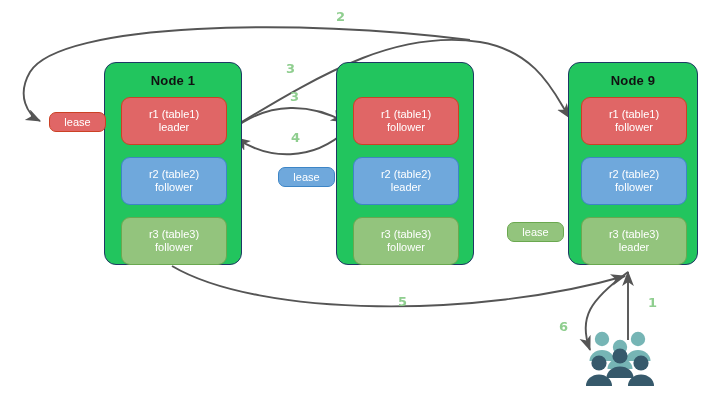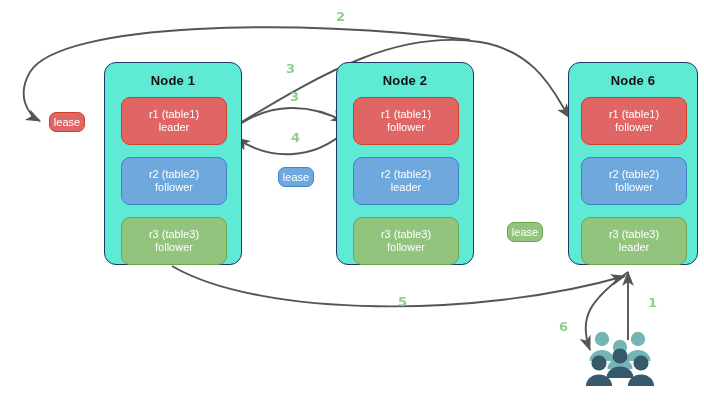--- a/index.html
+++ b/index.html
@@ -1,32 +1,32 @@
 <!DOCTYPE html>
 <html><head>
 <meta charset="utf-8">
 <style>
   html,body{margin:0;padding:0;background:#ffffff;}
   body{width:704px;height:405px;overflow:hidden;font-family:"Liberation Sans",sans-serif;}
   #stage{position:relative;width:704px;height:405px;background:#fff;}
   svg#edges{position:absolute;left:0;top:0;width:704px;height:405px;pointer-events:none;}
 
-  .node-box{position:absolute;border:1.6px solid #1f3864;border-radius:12px;background:#5eead4;box-sizing:border-box;}
+  .node-box{position:absolute;border:1.6px solid #1f3864;border-radius:12px;background:#22c55e;box-sizing:border-box;}
   .node-title{position:absolute;left:0;right:0;top:10px;text-align:center;font-size:13px;font-weight:bold;color:#111;letter-spacing:.2px;}
 
   .range{position:absolute;left:16px;width:106px;border-radius:9px;box-sizing:border-box;
          display:flex;flex-direction:column;align-items:center;justify-content:center;
          color:#ffffff;font-size:11px;line-height:13px;text-align:center;}
   .r-red{background:#e06666;border:1.6px solid #cc4125;}
   .r-blue{background:#6fa8dc;border:1.6px solid #3d85c6;text-align:center;}
   .r-green{background:#93c47d;border:1.6px solid #6aa84f;text-align:center;}
 
   .lease{position:absolute;border-radius:7px;box-sizing:border-box;color:#fff;
          font-size:11px;display:flex;align-items:center;justify-content:center;
-         height:20px;width:36px;}
+         height:20px;width:57px;}
   .lease.red{background:#e06666;border:1.6px solid #cc4125;}
   .lease.blue{background:#6fa8dc;border:1.6px solid #3d85c6;}
   .lease.green{background:#93c47d;border:1.6px solid #6aa84f;}
 
   .step{position:absolute;color:#8fce8f;font-size:13px;font-weight:bold;font-family:"DejaVu Sans",sans-serif;}
 
   #users{position:absolute;left:586px;top:330px;width:70px;height:58px;}
 </style>
 </head>
 <body>
@@ -67,37 +67,36 @@
       <span>r2 (table2)</span>
       <span>follower</span>
     </div>
     <div class="range r-green" style="top:154px;height:48px;">
       <span>r3 (table3)</span>
       <span>follower</span>
     </div>
   </div>
 
   <div class="node-box" style="left:336px;top:62px;width:138px;height:203px;">
-    <div class="node-title">Node 2</div>
     <div class="range r-red" style="top:34px;height:48px;">
       <span>r1 (table1)</span>
       <span>follower</span>
     </div>
     <div class="range r-blue" style="top:94px;height:48px;">
       <span>r2 (table2)</span>
       <span>leader</span>
     </div>
     <div class="range r-green" style="top:154px;height:48px;">
       <span>r3 (table3)</span>
       <span>follower</span>
     </div>
   </div>
 
   <div class="node-box" style="left:568px;top:62px;width:130px;height:203px;">
-    <div class="node-title">Node 6</div>
+    <div class="node-title">Node 9</div>
     <div class="range r-red" style="top:34px;height:48px;left:12px;width:106px;">
       <span>r1 (table1)</span>
       <span>follower</span>
     </div>
     <div class="range r-blue" style="top:94px;height:48px;left:12px;width:106px;">
       <span>r2 (table2)</span>
       <span>follower</span>
     </div>
     <div class="range r-green" style="top:154px;height:48px;left:12px;width:106px;">
       <span>r3 (table3)</span>

